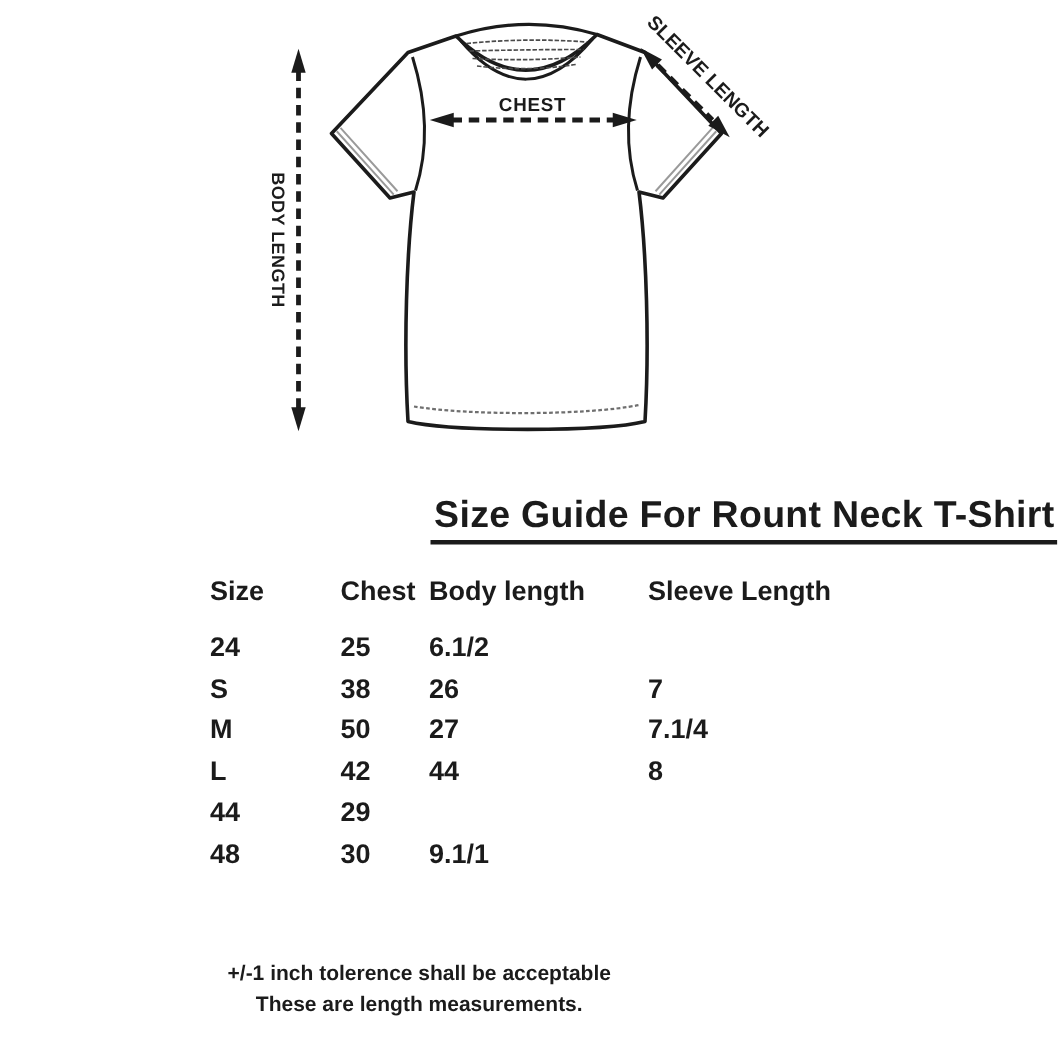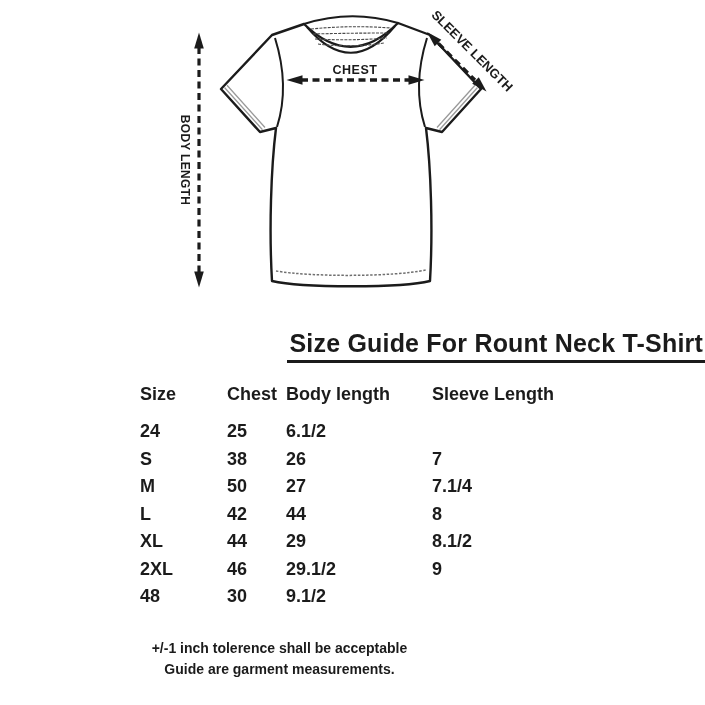--- a/index.html
+++ b/index.html
@@ -128,37 +128,29 @@
         <div class="cell">27</div>
         <div class="cell">7.1/4</div>
       </div>
       <div class="trow">
         <div class="cell">L</div>
         <div class="cell">42</div>
         <div class="cell">44</div>
         <div class="cell">8</div>
       </div>
       <div class="trow">
-        <div class="cell">XL</div>
         <div class="cell">44</div>
         <div class="cell">29</div>
-        <div class="cell">8.1/2</div>
-      </div>
-      <div class="trow">
-        <div class="cell">2XL</div>
-        <div class="cell">46</div>
-        <div class="cell">29.1/2</div>
-        <div class="cell">9</div>
       </div>
       <div class="trow">
         <div class="cell">48</div>
         <div class="cell">30</div>
-        <div class="cell">9.1/2</div>
+        <div class="cell">9.1/1</div>
       </div>
     </div>
   </div>
 
   <div class="footer">
     <div>+/-1 inch tolerence shall be acceptable</div>
-    <div>Guide are garment measurements.</div>
+    <div>These are length measurements.</div>
   </div>
 
 </div>
 
 </body></html>

